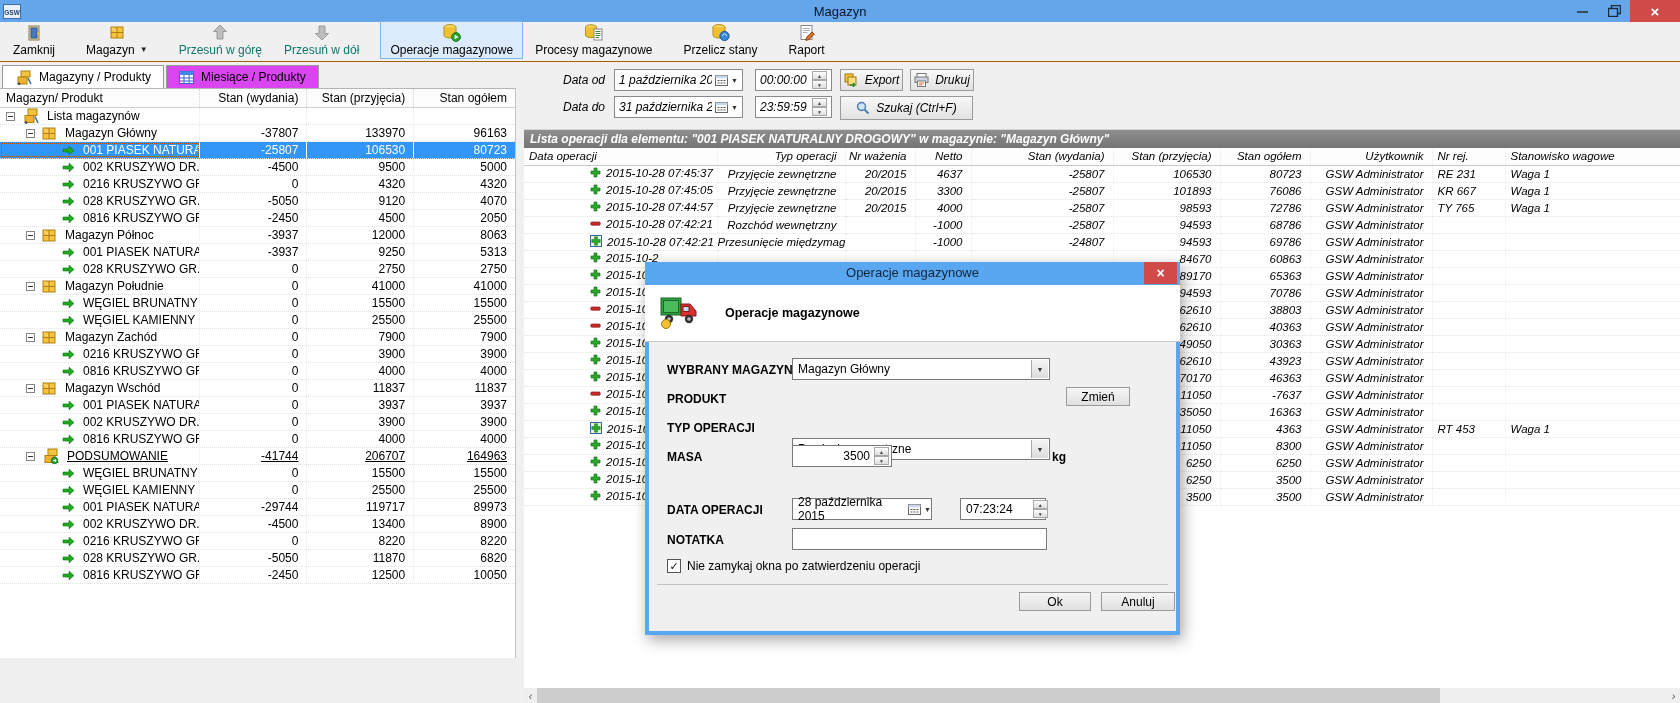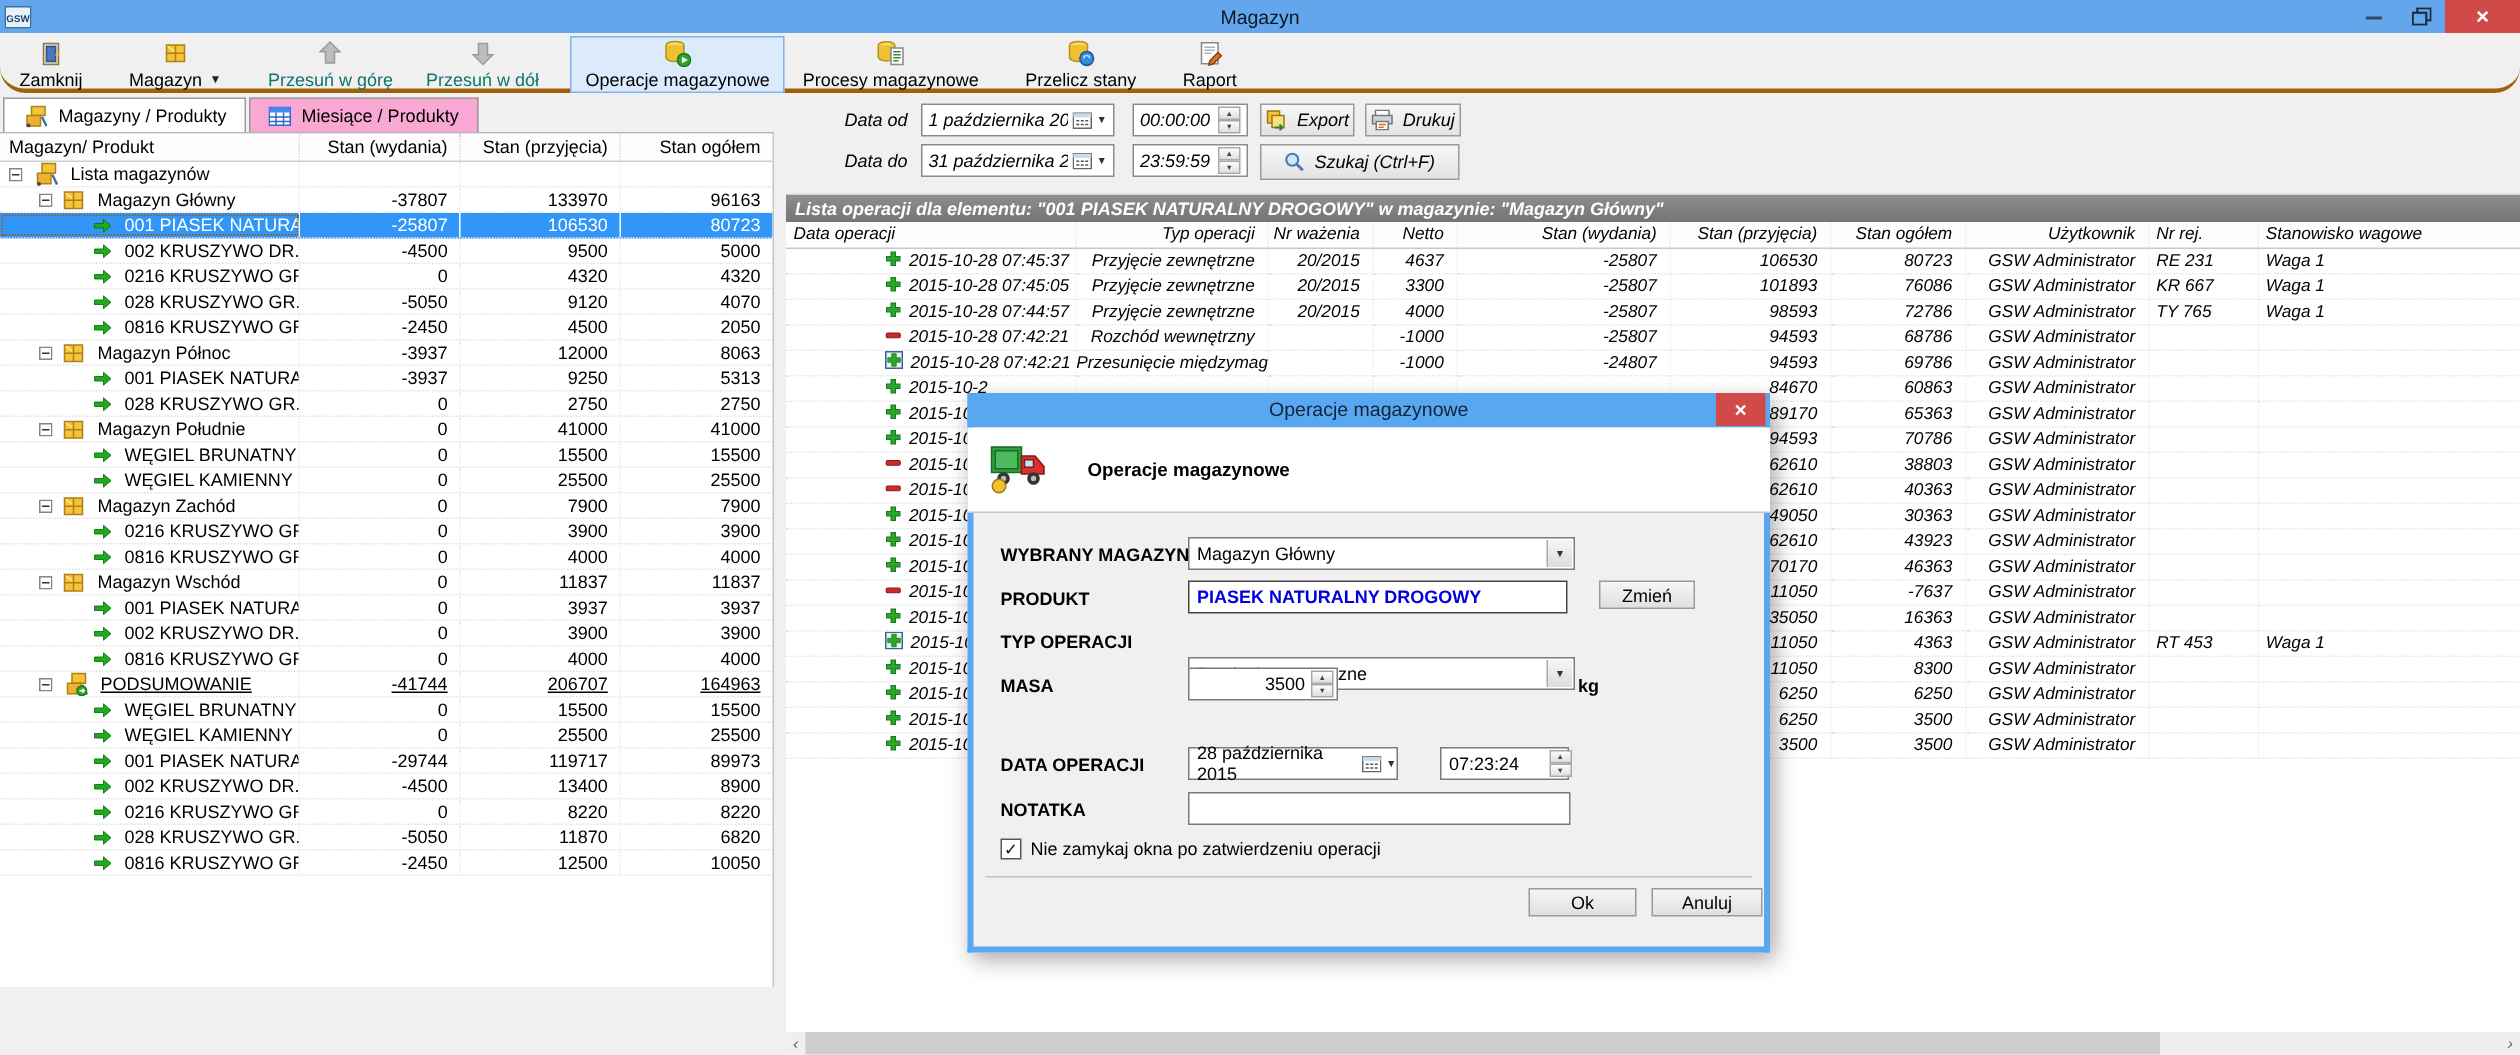--- a/index.html
+++ b/index.html
@@ -9,34 +9,34 @@
 
   
   .titlebar { position:absolute; left:0; top:0; width:1680px; height:22px; background:#63a6ec; display:flex; align-items:center; }
   .logo { margin-left:3px; display:inline-flex; }
   .title { position:absolute; left:0; right:0; text-align:center; font-size:13px; color:#0c1624; }
   .winbtns { position:absolute; right:0; top:0; height:22px; display:flex; }
   .wb { width:32px; height:22px; display:flex; align-items:center; justify-content:center; cursor:default; }
   .wb.close { width:50px; background:#d04a4a; color:#fff; font-size:15px; font-weight:bold; }
 
   
-  .toolbar { position:absolute; left:0; top:22px; width:1680px; height:40px; background:#f0f0f0; border-bottom:3px solid #a16207; display:flex; align-items:flex-start; padding:1px 2px;border-radius:17px; }
+  .toolbar { position:absolute; left:0; top:22px; width:1680px; height:40px; background:#f0f0f0; border-bottom:1px solid #a16207; display:flex; align-items:flex-end; padding:1px 2px; }
   .tbtn { display:flex; flex-direction:column; align-items:center; justify-content:center; padding:1px 9px; margin:1px 1px; border:1px solid transparent; white-space:nowrap; }
   .tbtn .bic { height:19px; display:flex; align-items:center; }
   .tbtn .blb { font-size:12px; margin-top:1px; }
   .tbtn.active { background:#dcebfc; border-color:#7eb4ea; }
   .tbtn.disabled .blb { color:#0f766e; }
   .tsep { width:1px; background:#c9c9c9; margin:3px 4px; }
   .darrow { font-size:8px; margin-left:5px; color:#222; }
   .magwrap { display:flex; align-items:center; }
 
   
   .leftpanel { position:absolute; left:0; top:62px; width:516px; height:641px; background:#f0f0f0; }
   .tabs { position:absolute; left:2px; top:3px; height:23px; display:flex; }
-  .tab { display:flex; align-items:center; padding:0 12px; border:1px solid #9a9a9a; border-bottom:none; background:#f9a8d4; margin-right:2px; font-size:12px; }
+  .tab { display:flex; align-items:center; padding:0 12px; border:1px solid #9a9a9a; border-bottom:none; background:#d946ef; margin-right:2px; font-size:12px; }
   .tab .ticn { margin-right:7px; display:inline-flex; }
   .tab.active { background:#fff; position:relative; z-index:2; }
   .tree-area { position:absolute; left:0; top:26px; width:516px; height:570px; background:#fff; border-top:1px solid #b5b5b5; border-right:1px solid #c5c5c5; overflow:hidden; }
   .tree-header { display:flex; height:19px; border-bottom:1px solid #cfcfcf; background:#fdfdfd; align-items:center; }
   .th-name { width:200px; padding-left:6px; border-right:1px dotted #d5d5d5; height:100%; display:flex; align-items:center; }
   .th-num { width:108px; text-align:right; padding-right:8px; border-right:1px dotted #d5d5d5; height:100%; display:flex; align-items:center; justify-content:flex-end; }
   .th-num.c2 { width:107px; } .th-num.c3 { width:101px; border-right:none; }
   .trow { display:flex; height:17px; align-items:center; border-bottom:1px dotted #e2e2e2; }
   .tname { width:200px; display:flex; align-items:center; overflow:hidden; white-space:nowrap; height:100%; border-right:1px dotted #ececec; }
   .tname.lvl0 { padding-left:6px; } .tname.lvl1 { padding-left:26px; } .tname.lvl2 { padding-left:62px; }
@@ -1087,23 +1087,20 @@
       <b>Operacje magazynowe</b>
     </div>
 
     <span class="dlg-label" style="top:101px;">WYBRANY MAGAZYN</span>
     <div class="dfield combo" style="top:96px;">
       <span>Magazyn Główny</span>
       <span class="cbtn">▼</span>
     </div>
 
     <span class="dlg-label" style="top:130px;">PRODUKT</span>
-    <div class="dfield pfield" style="top:125px;">
-      <span>PIASEK NATURALNY DROGOWY</span>
-    </div>
     <div class="dbtn" style="left:417px;top:125px;width:64px;">
       <span>Zmień</span>
     </div>
 
     <span class="dlg-label" style="top:159px;">TYP OPERACJI</span>
     <div class="dfield combo" style="top:154px;">
       <span>Przyjęcie zewnętrzne</span>
       <span class="cbtn">▼</span>
     </div>
 

